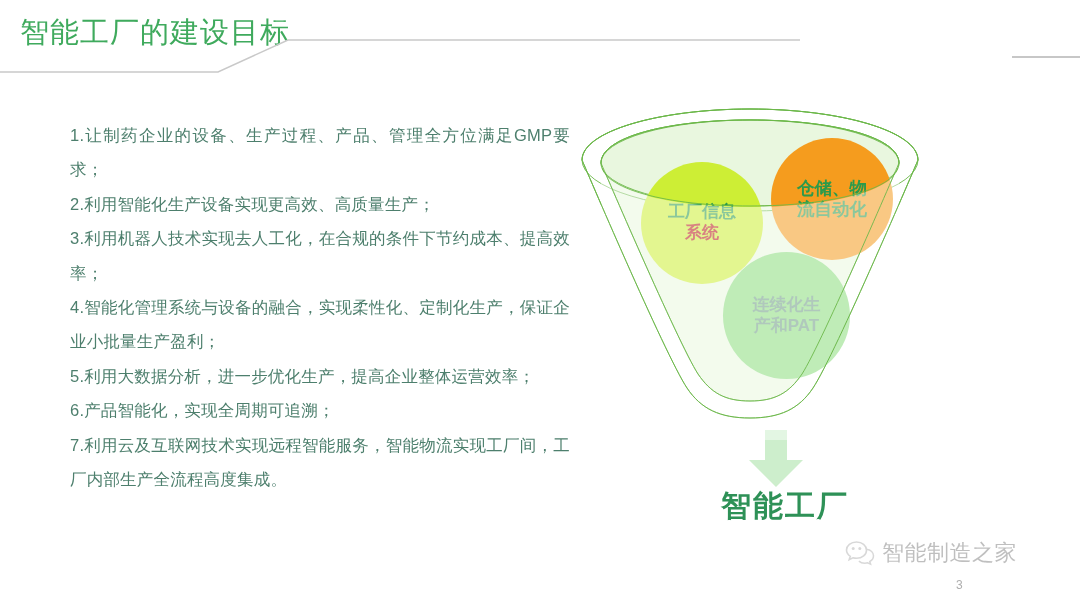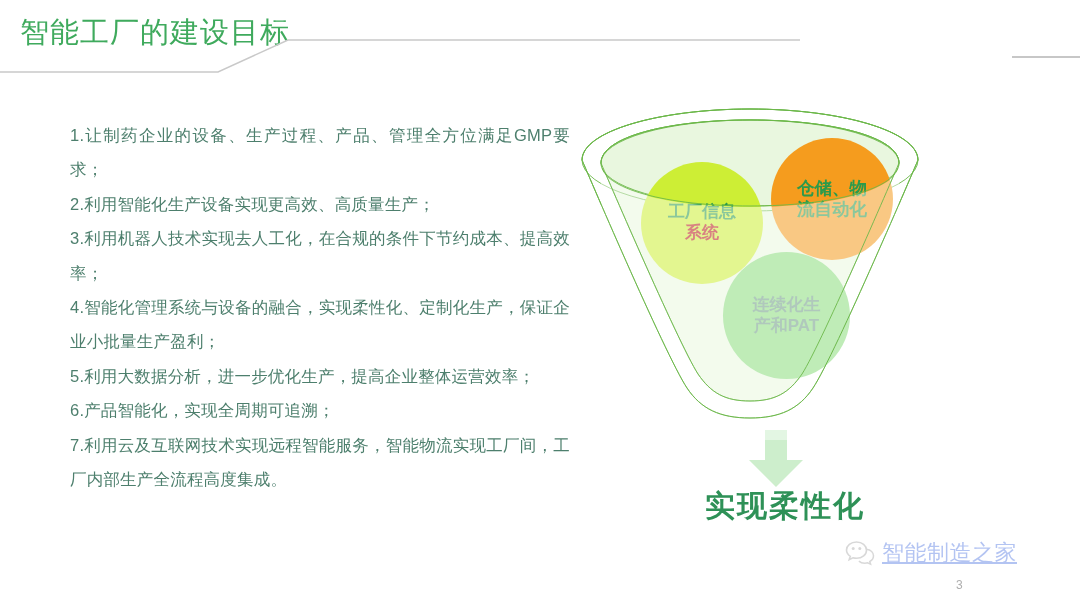--- a/index.html
+++ b/index.html
@@ -135,23 +135,22 @@
     position: absolute;
     left: 845px;
     top: 538px;
     display: flex;
     align-items: center;
     gap: 7px;
     opacity: 0.33;
   }
   #watermark-text {
     font-size: 22px;
-    color: #1d4ed8;
+    color: #404040;
     letter-spacing: 0.5px;
-    text-decoration: underline;
   }
   #page-number {
     position: absolute;
     left: 956px;
     top: 578px;
     font-size: 12px;
     color: #aeaeae;
   }
 </style>
 </head>
@@ -238,21 +237,21 @@
     <div class="bubble" id="bubble-pat">
       <span class="l1">连续化生</span>
       <span class="l2">产和PAT</span>
     </div>
   </div>
 
   <svg id="outcome-arrow" width="62" height="58" viewBox="0 0 62 58">
     <polygon points="20,0 42,0 42,30 58,30 31,57 4,30 20,30" fill="#cdeecc"></polygon>
   </svg>
 
-  <div id="outcome-label">实现柔性化</div>
+  <div id="outcome-label">智能工厂</div>
 
   <div id="watermark">
     <svg width="30" height="26" viewBox="0 0 30 26">
       <path d="M11.5,2 C5.8,2 1.5,5.6 1.5,10 C1.5,12.5 3,14.8 5.3,16.3
                L4.2,19.6 L7.9,17.8 C9,18.1 10.2,18.3 11.5,18.3
                C17.2,18.3 21.5,14.7 21.5,10.2 C21.5,5.7 17.2,2 11.5,2 Z" fill="none" stroke="#8c8c8c" stroke-width="1.6"></path>
       <circle cx="8.2" cy="8.4" r="1.5" fill="#8c8c8c"></circle>
       <circle cx="14.8" cy="8.4" r="1.5" fill="#8c8c8c"></circle>
       <path d="M21.5,9.2 C25.8,9.8 28.5,12.6 28.5,15.8
                C28.5,18.2 27,20.3 24.8,21.5 L25.6,24.2 L22.6,22.8

